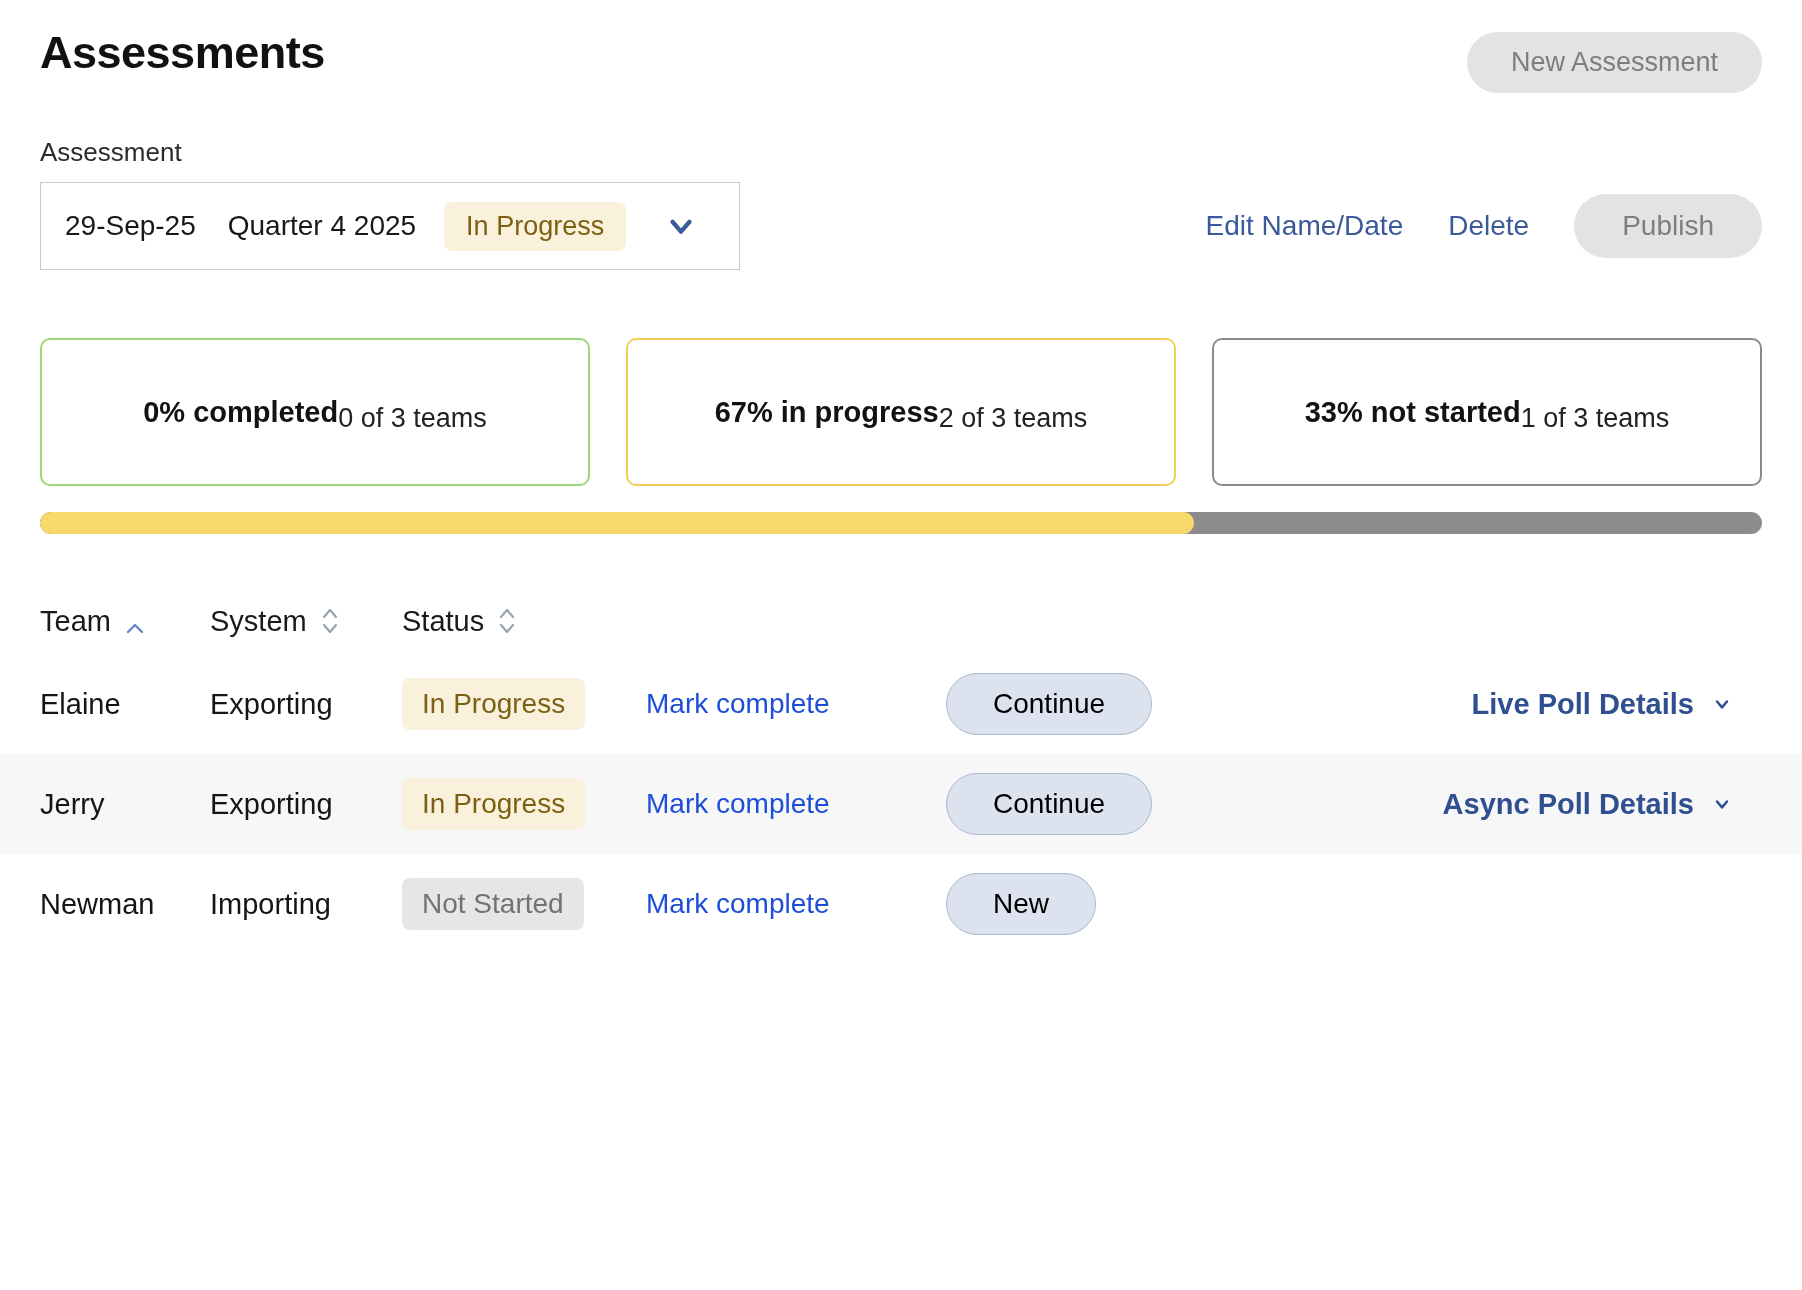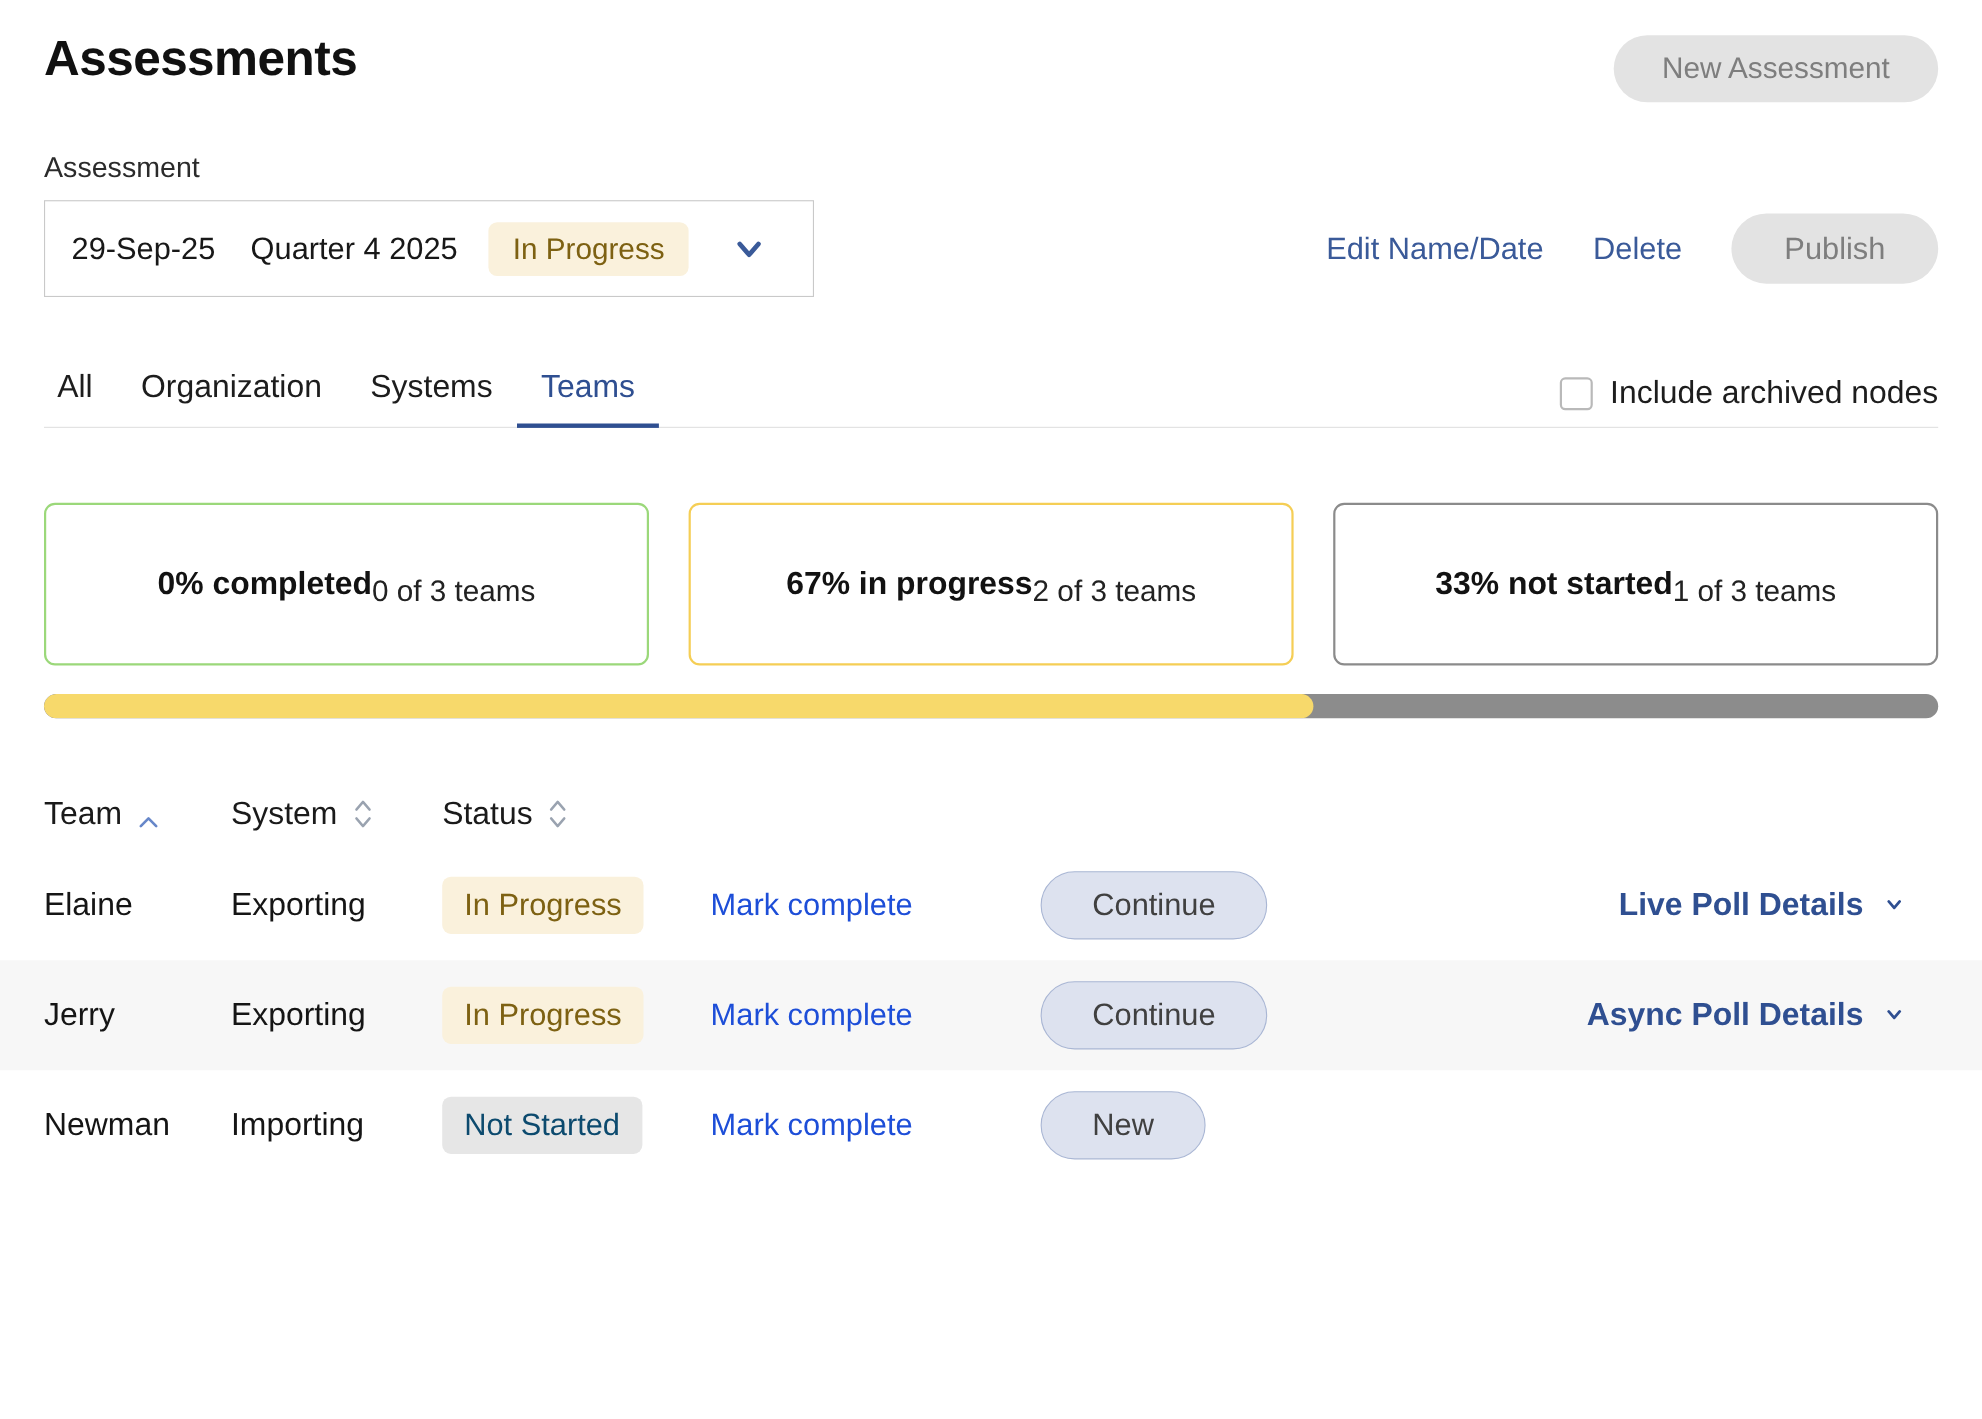--- a/index.html
+++ b/index.html
@@ -135,24 +135,24 @@
   .c-status { width: 244px; flex: none; }
   .c-mark   { width: 300px; flex: none; }
   .c-action { width: 268px; flex: none; }
   .c-poll   { flex: 1; display: flex; justify-content: flex-end; padding-right: 26px; }
 
   .cell-text { font-size: 29px; color: #151515; }
   .status-chip {
     display: inline-block; font-size: 28px; padding: 10px 20px; border-radius: 8px;
   }
   .status-chip.inprogress { background: #faf1dc; color: #7d6112; }
-  .status-chip.notstarted { background: #e6e6e6; color: #0c4a6e; }
+  .status-chip.notstarted { background: #e6e6e6; color: #737373; }
   .mark-complete { font-size: 28px; color: #1d4ed8; cursor: pointer; }
   .pill-btn {
-    background: #dde2ef; border: 1px solid #a9b6d4; color: #404040;
+    background: #dde2ef; border: 1px solid #a9b6d4; color: #000000;
     border-radius: 40px; font-size: 28px; padding: 14px 46px;
     font-family: "Liberation Sans", sans-serif; cursor: pointer;
   }
   .poll-link {
     color: #2f4f91; font-size: 29px; font-weight: 600; cursor: pointer;
     display: inline-flex; align-items: center; gap: 14px; white-space: nowrap;
   }
   .sort-icon { display: inline-flex; align-items: center; }
 </style>
 </head>
@@ -179,32 +179,20 @@
       </span>
     </div>
 
     <div class="selector-actions">
       <a class="link-action">Edit Name/Date</a>
       <a class="link-action">Delete</a>
       <button class="publish-btn">Publish</button>
     </div>
   </div>
 
-  <div class="tabs-wrap">
-    <div class="tabs">
-      <div class="tab">All</div>
-      <div class="tab">Organization</div>
-      <div class="tab">Systems</div>
-      <div class="tab active">Teams</div>
-    </div>
-    <div class="archived-wrap">
-      <div class="checkbox"></div>
-      <span class="archived-label">Include archived nodes</span>
-    </div>
-  </div>
 
   <div class="cards">
     <div class="card green">
       <div class="card-main">0% completed</div>
       <div class="card-sub">0 of 3 teams</div>
     </div>
     <div class="card yellow">
       <div class="card-main">67% in progress</div>
       <div class="card-sub">2 of 3 teams</div>
     </div>

